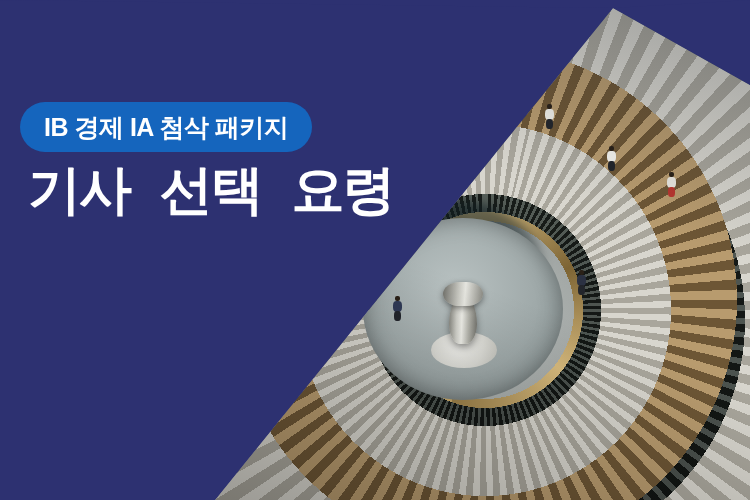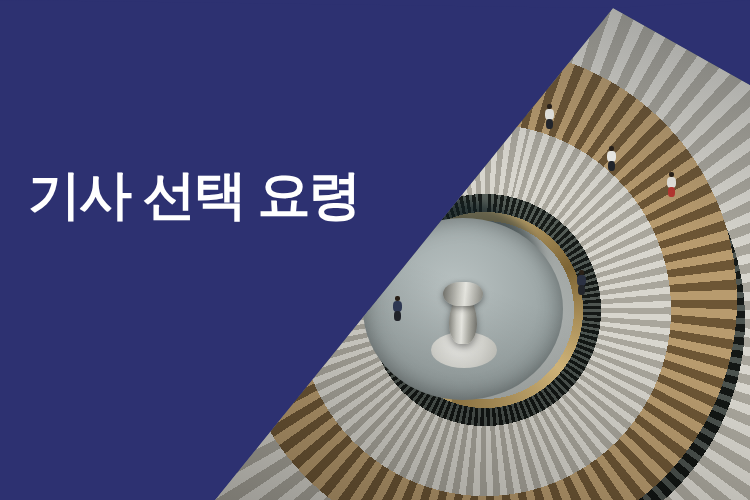--- a/index.html
+++ b/index.html
@@ -214,21 +214,21 @@
     position: absolute;
     left: 28px;
     top: 166px;
     color: #ffffff;
     font-size: 53px;
     font-weight: 700;
     line-height: 1.08;
     letter-spacing: -2px;
     white-space: nowrap;
   }
-  .headline .line { display: block; }
+  .headline .line { display: block; font-family: Liberation Mono, monospace; }
 </style>
 </head>
 <body>
 
 <div id="banner">
 
   <div class="photo-layer">
     <div class="photo-inner">
 
       <div class="floor-base"></div>
@@ -297,18 +297,21 @@
       </div>
 
       <div class="photo-grade"></div>
     </div>
   </div>
 
   <div class="navy-panel"></div>
   <div class="navy-corner"></div>
 
   <div class="content">
+    <div class="badge">
+      <span>IB 경제 IA 첨삭 패키지</span>
+    </div>
     <div class="headline">
       <span class="line">기사 선택 요령</span>
     </div>
   </div>
 
 </div>
 
 </body></html>

